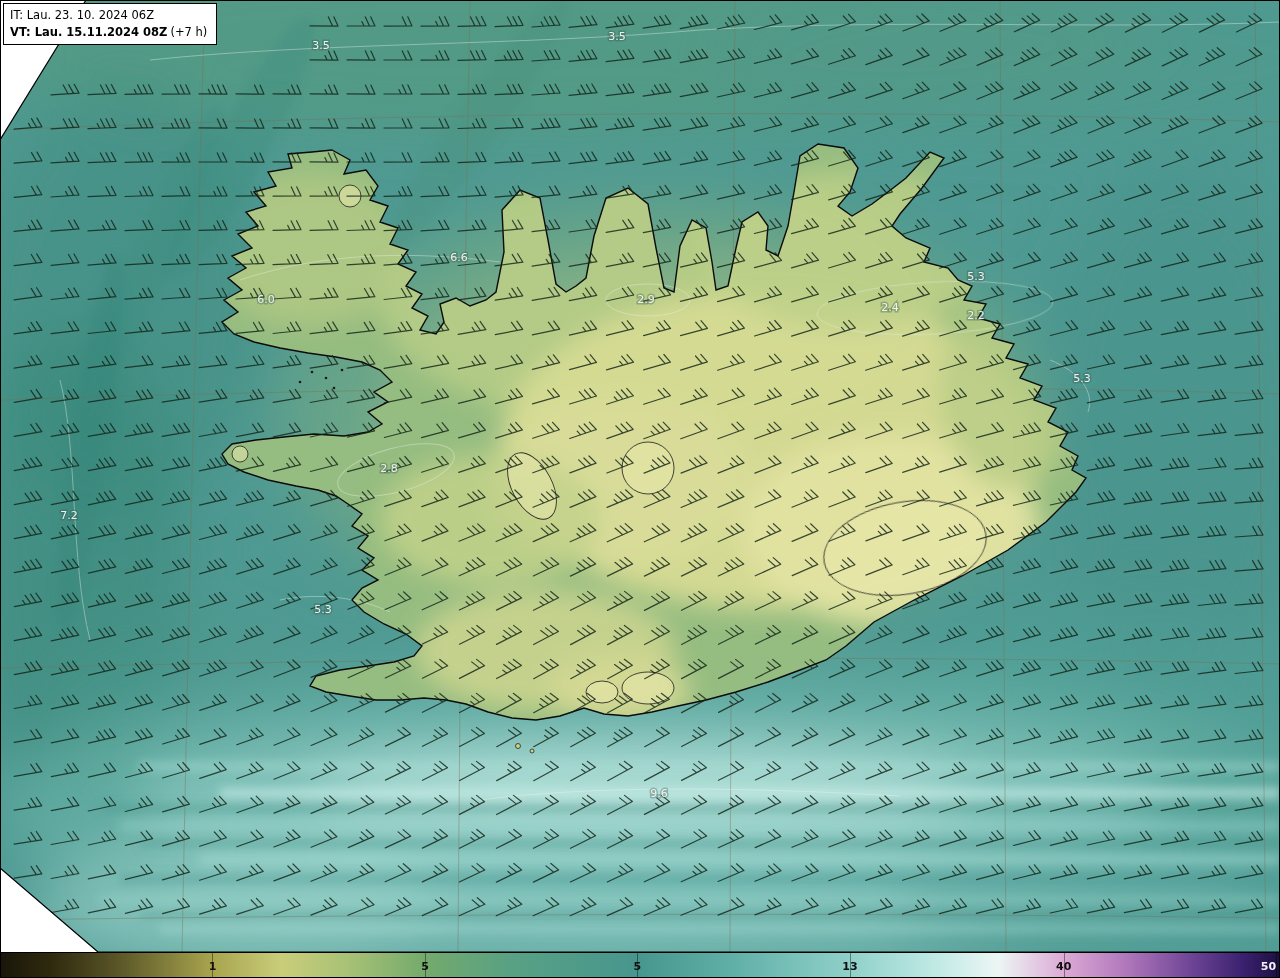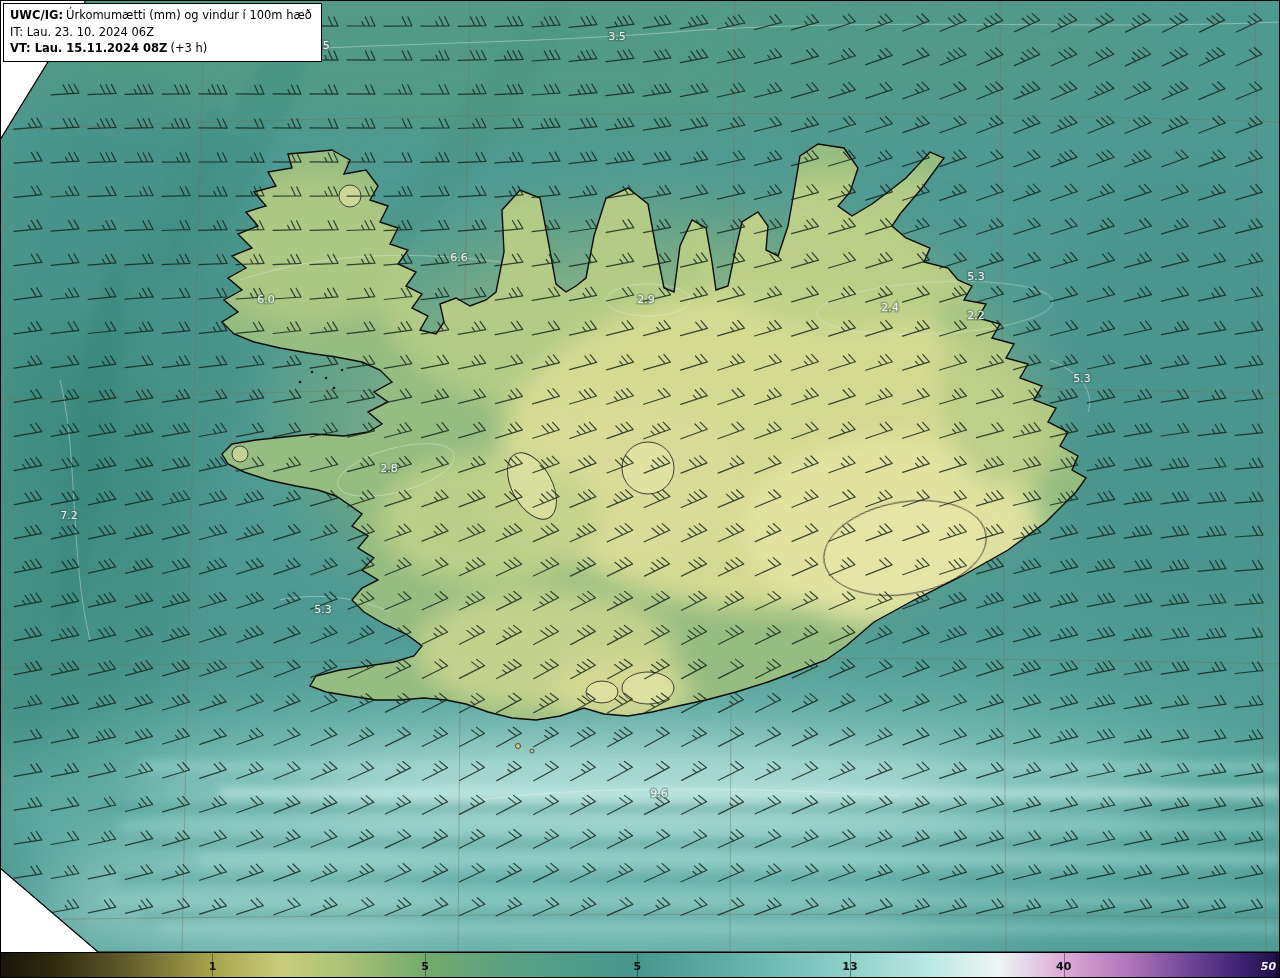--- a/index.html
+++ b/index.html
@@ -7,21 +7,21 @@
           font-family:"DejaVu Sans",sans-serif;}
   .frame{position:absolute;inset:0;border:1px solid #000;pointer-events:none;z-index:10;}
   #map-svg{position:absolute;top:0;left:0;}
   .title-box{position:absolute;top:3px;left:3px;z-index:6;background:#ffffff;border:1px solid #000;
              padding:3px 9px 4px 6px;font-size:11.5px;line-height:1.45;color:#000;white-space:nowrap;}
   .tb-line b{font-weight:bold;margin-right:3px;}
   .colorbar-wrap{position:absolute;left:0;bottom:0;width:1280px;height:26px;z-index:5;
                  border-top:1px solid #000;box-sizing:border-box;}
   .cb-divider{position:absolute;top:0;bottom:0;width:1px;background:rgba(0,0,0,0.40);}
   .cb-tick-label{position:absolute;top:50%;transform:translate(-50%,-50%);font-size:11px;font-weight:bold;}
-  .cb-tick-label.end{transform:translate(-100%,-50%);font-style:italic;}
+  .cb-tick-label.end{transform:translate(-100%,-50%);}
   .contour-label{font-size:11px;fill:#eef1ea;paint-order:stroke;stroke:rgba(55,90,80,0.35);
                  stroke-width:3px;font-family:"DejaVu Sans",sans-serif;}
 </style>
 </head>
 <body>
 
 <div class="canvas">
 
   <svg id="map-svg" width="1280" height="952" viewBox="0 0 1280 952">
     <defs>
@@ -160,23 +160,22 @@
           <text x="69" y="519" class="contour-label" text-anchor="middle">7.2</text>
           <text x="323" y="613" class="contour-label" text-anchor="middle">5.3</text>
           <text x="659" y="797" class="contour-label" text-anchor="middle">9.6</text>
         </g>
     </g>
 
     <path d="M 86 0 L 1280 0 L 1280 952 L 98 952 L 0 868 L 0 140 Z" fill="none" stroke="#000" stroke-width="1.2"></path>
   </svg>
 
   <div class="title-box">
-    <div class="tb-line"><b>UWC/IG:</b><span>Úrkomumætti (mm) og vindur í 100m hæð</span></div>
     <div class="tb-line">IT: Lau. 23. 10. 2024 06Z</div>
-    <div class="tb-line"><b>VT: Lau. 15.11.2024 08Z</b><span>(+3 h)</span></div>
+    <div class="tb-line"><b>VT: Lau. 15.11.2024 08Z</b><span>(+7 h)</span></div>
   </div>
 
   <div class="colorbar-wrap" id="colorbar" style="background: linear-gradient(to right, rgb(25, 22, 10) 0%, rgb(47, 42, 14) 4%, rgb(88, 84, 38) 9%, rgb(168, 164, 78) 16.6%, rgb(201, 205, 122) 22%, rgb(169, 194, 118) 27%, rgb(116, 170, 108) 33.2%, rgb(88, 161, 132) 40%, rgb(71, 150, 142) 49.8%, rgb(95, 175, 167) 57%, rgb(143, 208, 201) 66.4%, rgb(191, 233, 228) 73%, rgb(236, 246, 244) 78%, rgb(220, 170, 214) 83.1%, rgb(176, 119, 187) 88%, rgb(111, 69, 150) 93%, rgb(59, 34, 112) 97%, rgb(29, 15, 66) 100%);">
       <div class="cb-divider" style="left: 16.6%;"></div>
       <div class="cb-tick-label" style="left: 16.6%; color: rgb(16, 16, 16);">1</div>
       <div class="cb-divider" style="left: 33.2%;"></div>
       <div class="cb-tick-label" style="left: 33.2%; color: rgb(16, 16, 16);">5</div>
       <div class="cb-divider" style="left: 49.8%;"></div>
       <div class="cb-tick-label" style="left: 49.8%; color: rgb(16, 16, 16);">5</div>
       <div class="cb-divider" style="left: 66.4%;"></div>

